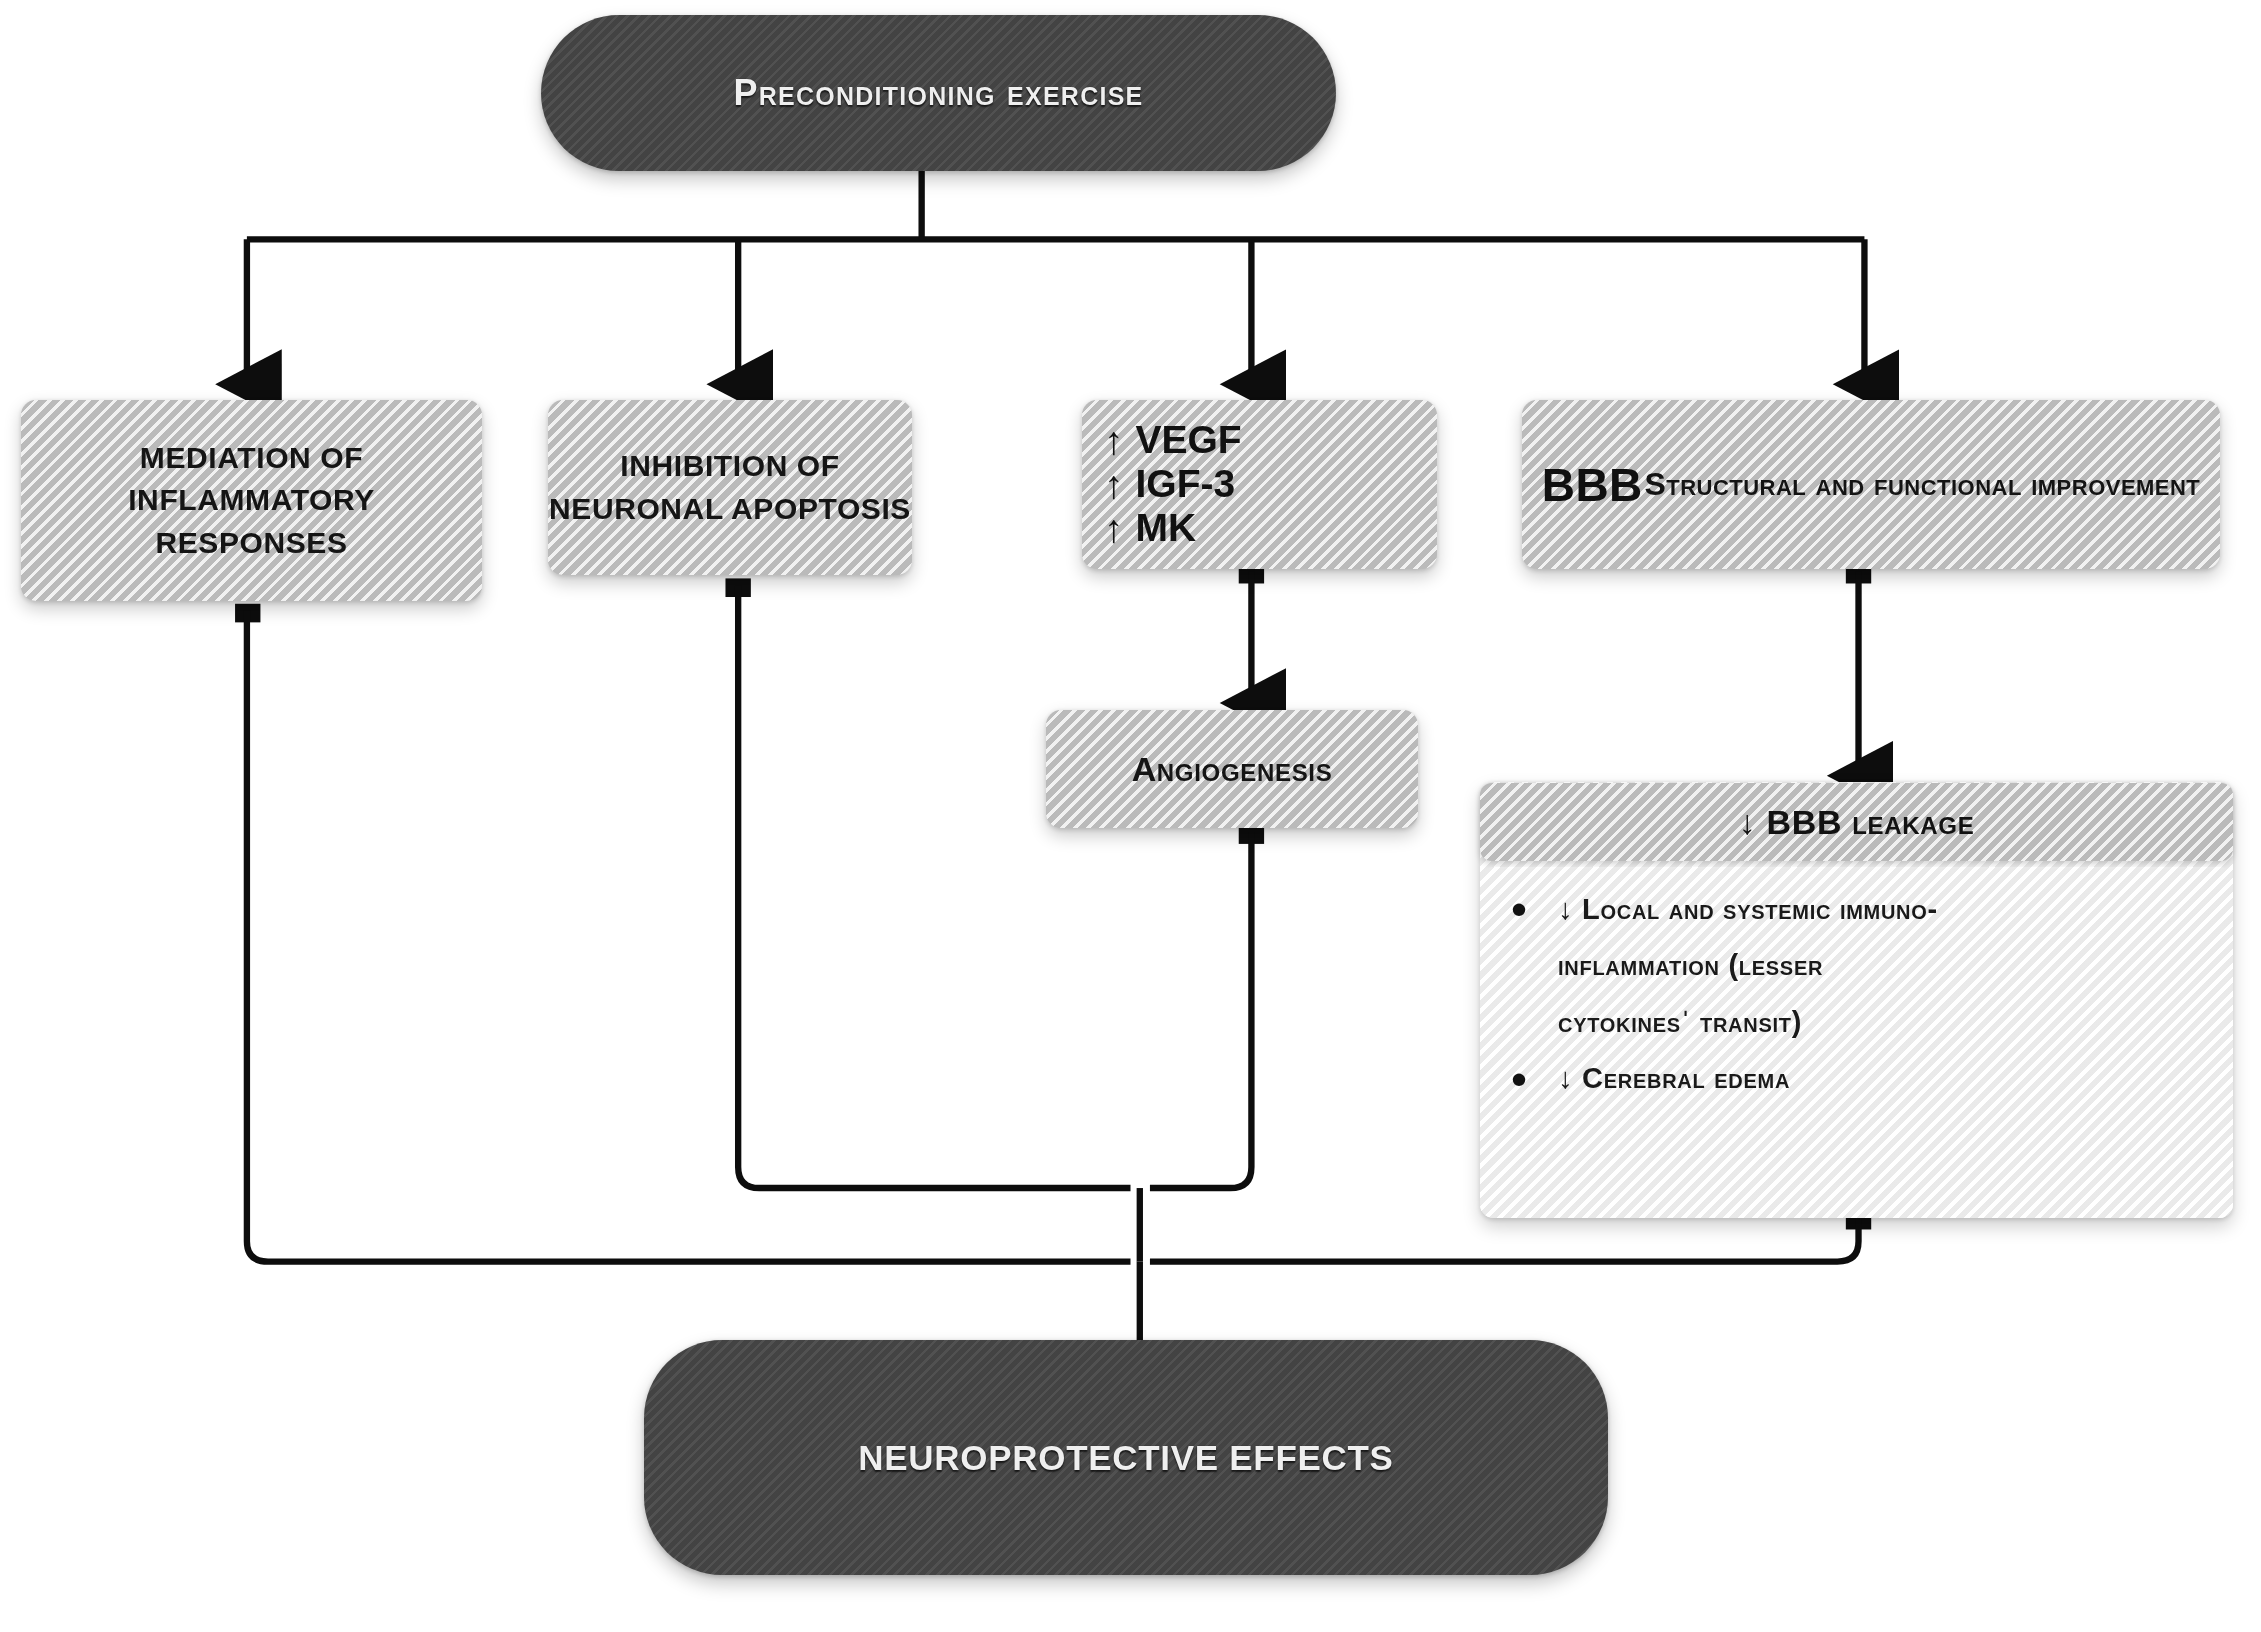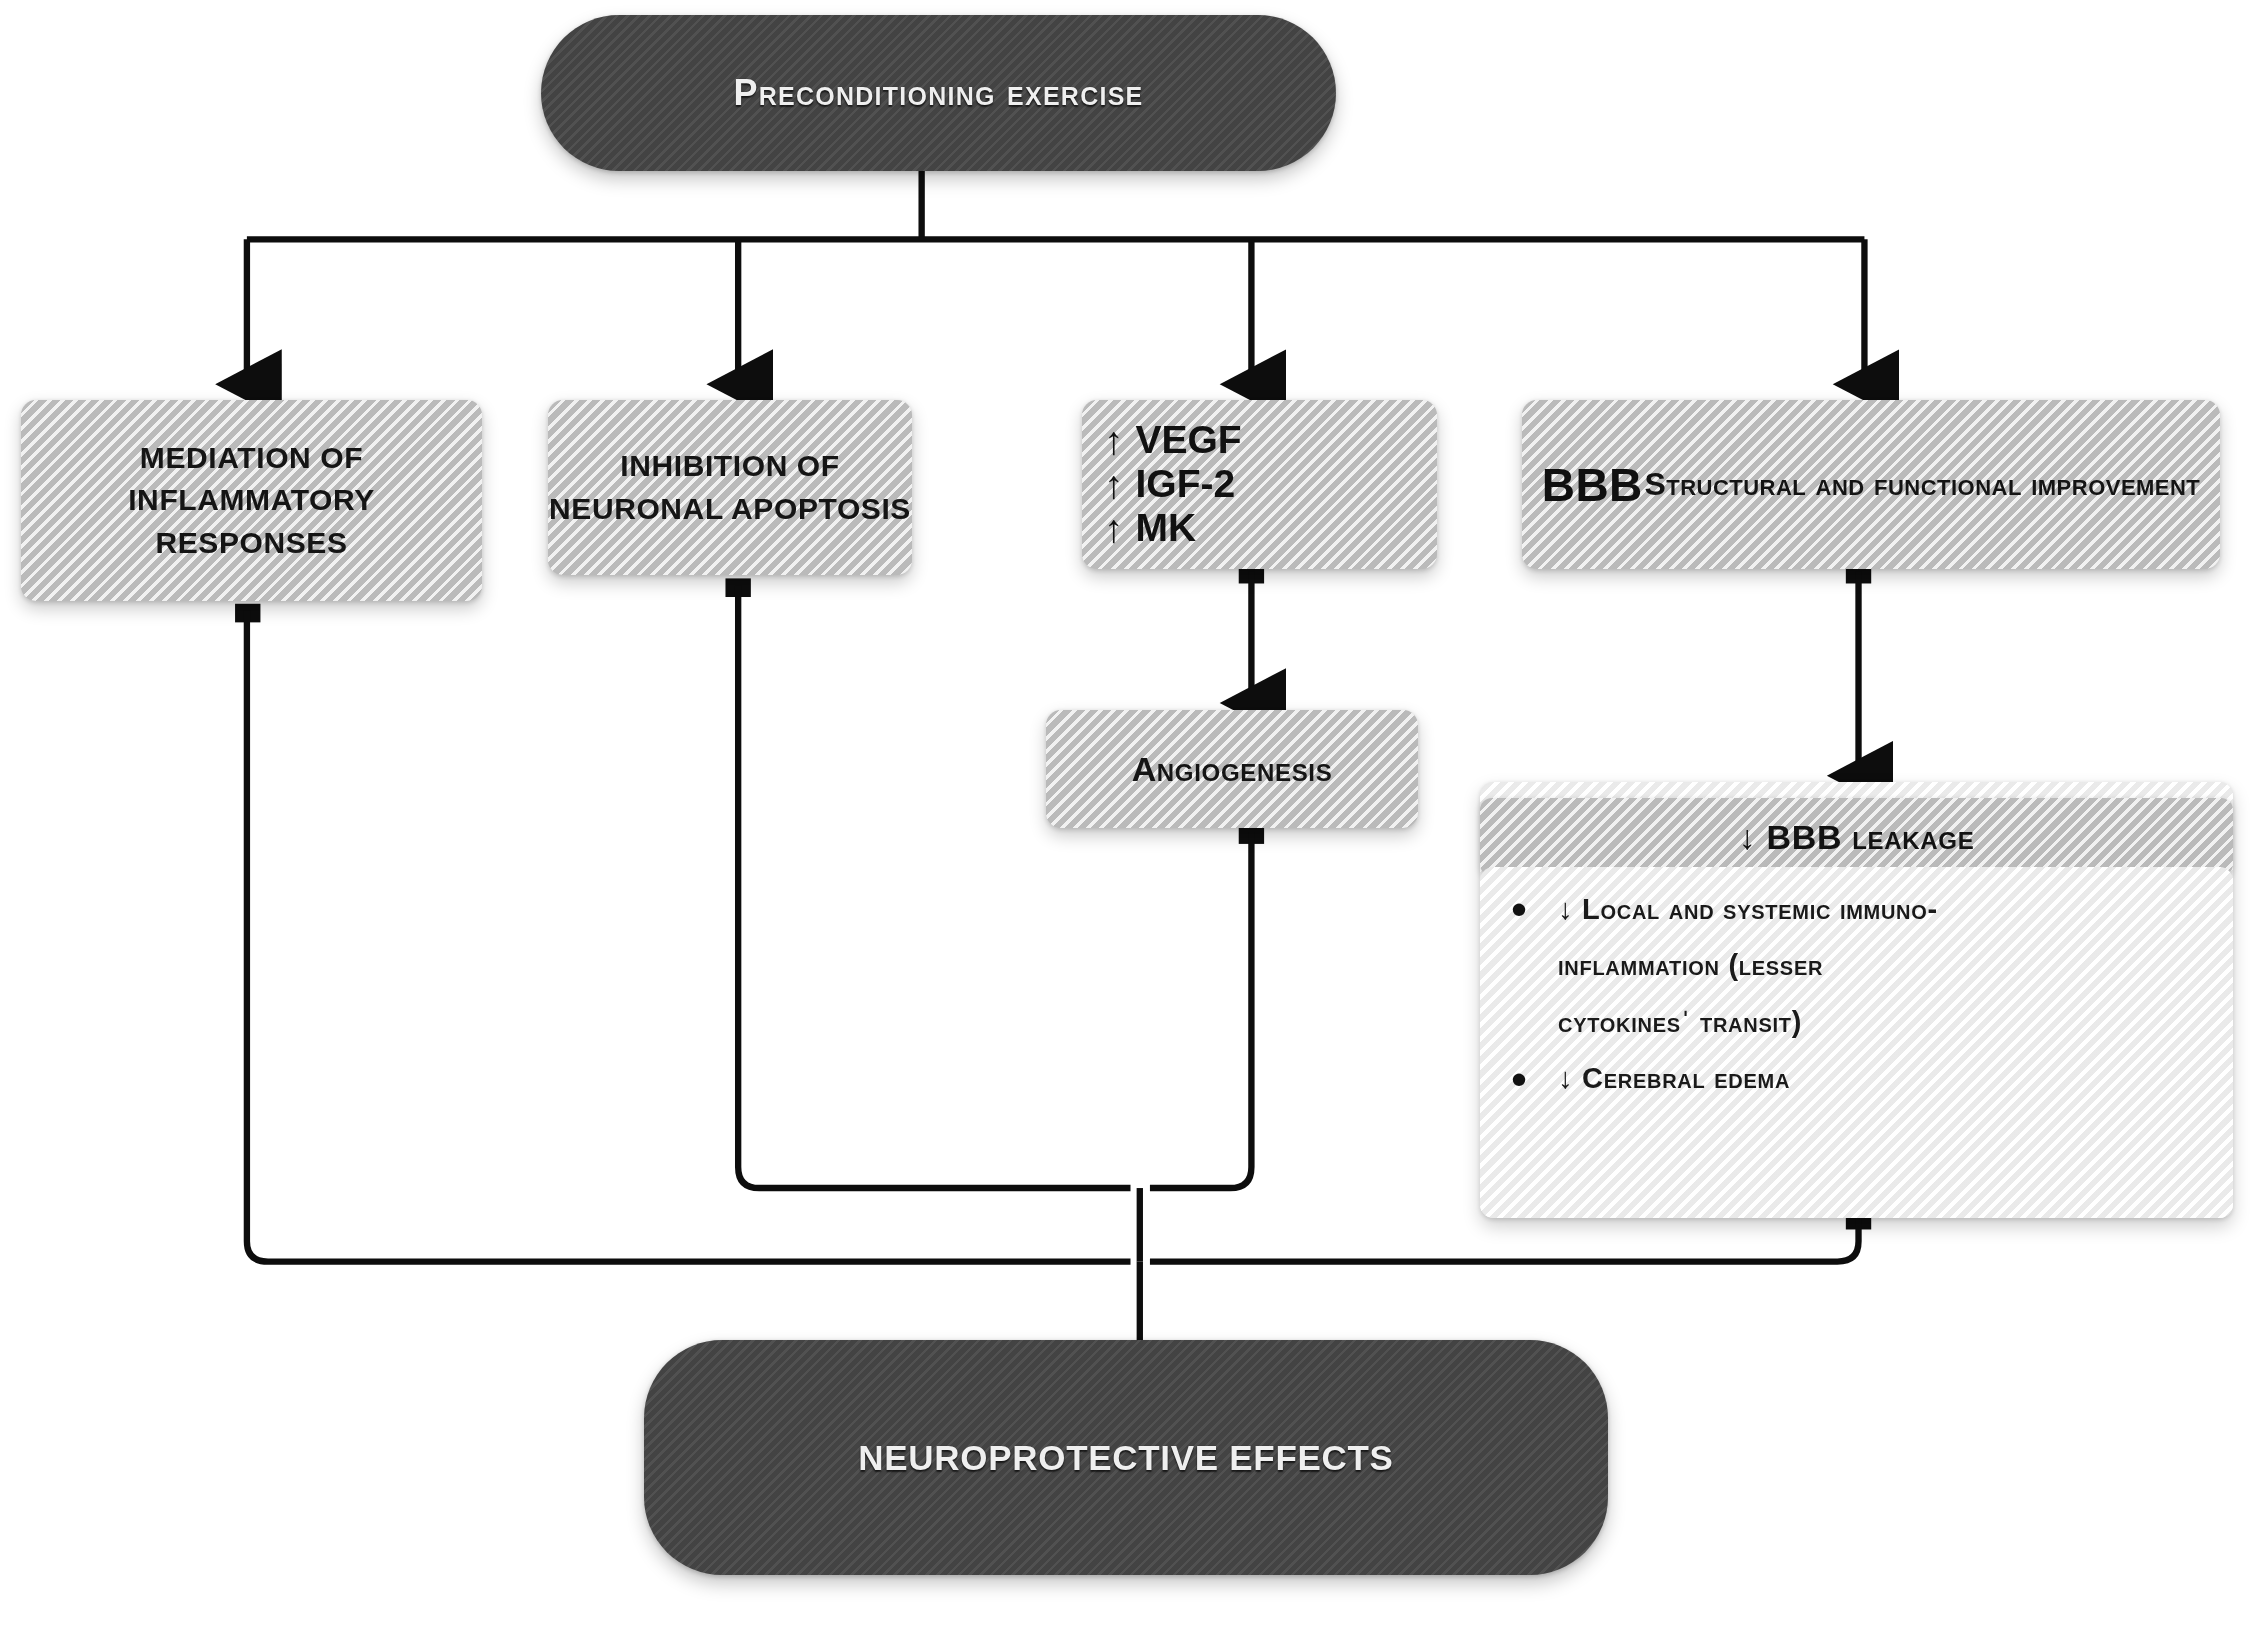--- a/index.html
+++ b/index.html
@@ -55,21 +55,21 @@
   .bbb-title{font-size:46px;font-weight:700;letter-spacing:.01em;color:#101010;}
   .bbb-sub{font-variant:small-caps;font-size:32px;font-weight:700;
            letter-spacing:.015em;color:#141414;}
 
   .card-angio .txt{font-variant:small-caps;font-size:34px;font-weight:700;
                    letter-spacing:.02em;}
 
   
   .panel{position:absolute;border-radius:13.5px;
          box-shadow:0 8.5px 18.6px rgba(0,0,0,.18), 0 1.7px 4.2px rgba(0,0,0,.13);}
-  .panel-head{position:absolute;left:0;top:16px;right:0;height:78px;border-radius:12px;
+  .panel-head{position:absolute;left:0;top:1px;right:0;height:78px;border-radius:12px;
               display:flex;align-items:center;justify-content:center;
               box-shadow:0 2.5px 6px rgba(0,0,0,.17);}
   .panel-head .txt{font-variant:small-caps;font-size:34px;font-weight:700;
                    letter-spacing:.02em;color:#121212;}
   .panel-body{position:absolute;left:0;right:0;border-radius:13.5px;
               padding:13.5px 0 15px 0;box-sizing:border-box;}
   .bullet-row{display:flex;align-items:flex-start;}
   .bullet-dot{width:78px;flex:0 0 78px;text-align:center;font-size:29px;
               line-height:1.45;color:#111;padding-top:6.8px;}
   .bullet-text{flex:1;text-align:left;font-variant:small-caps;font-size:29px;
@@ -139,21 +139,21 @@
   </div>
 
   <div class="node card hatch-gray card-growth" style="left:1082px;top:400px;width:355px;height:169px;">
     <div class="growth-list" id="growth-list">
         <div class="growth-row">
           <span class="arw">↑</span>
           <span>VEGF</span>
         </div>
         <div class="growth-row">
           <span class="arw">↑</span>
-          <span>IGF-2</span>
+          <span>IGF-3</span>
         </div>
         <div class="growth-row">
           <span class="arw">↑</span>
           <span>MK</span>
         </div>
       </div>
   </div>
 
   <div class="node card hatch-gray card-bbb" style="left:1522px;top:400px;width:698px;height:169px;">
     <span class="bbb-title">BBB</span>

